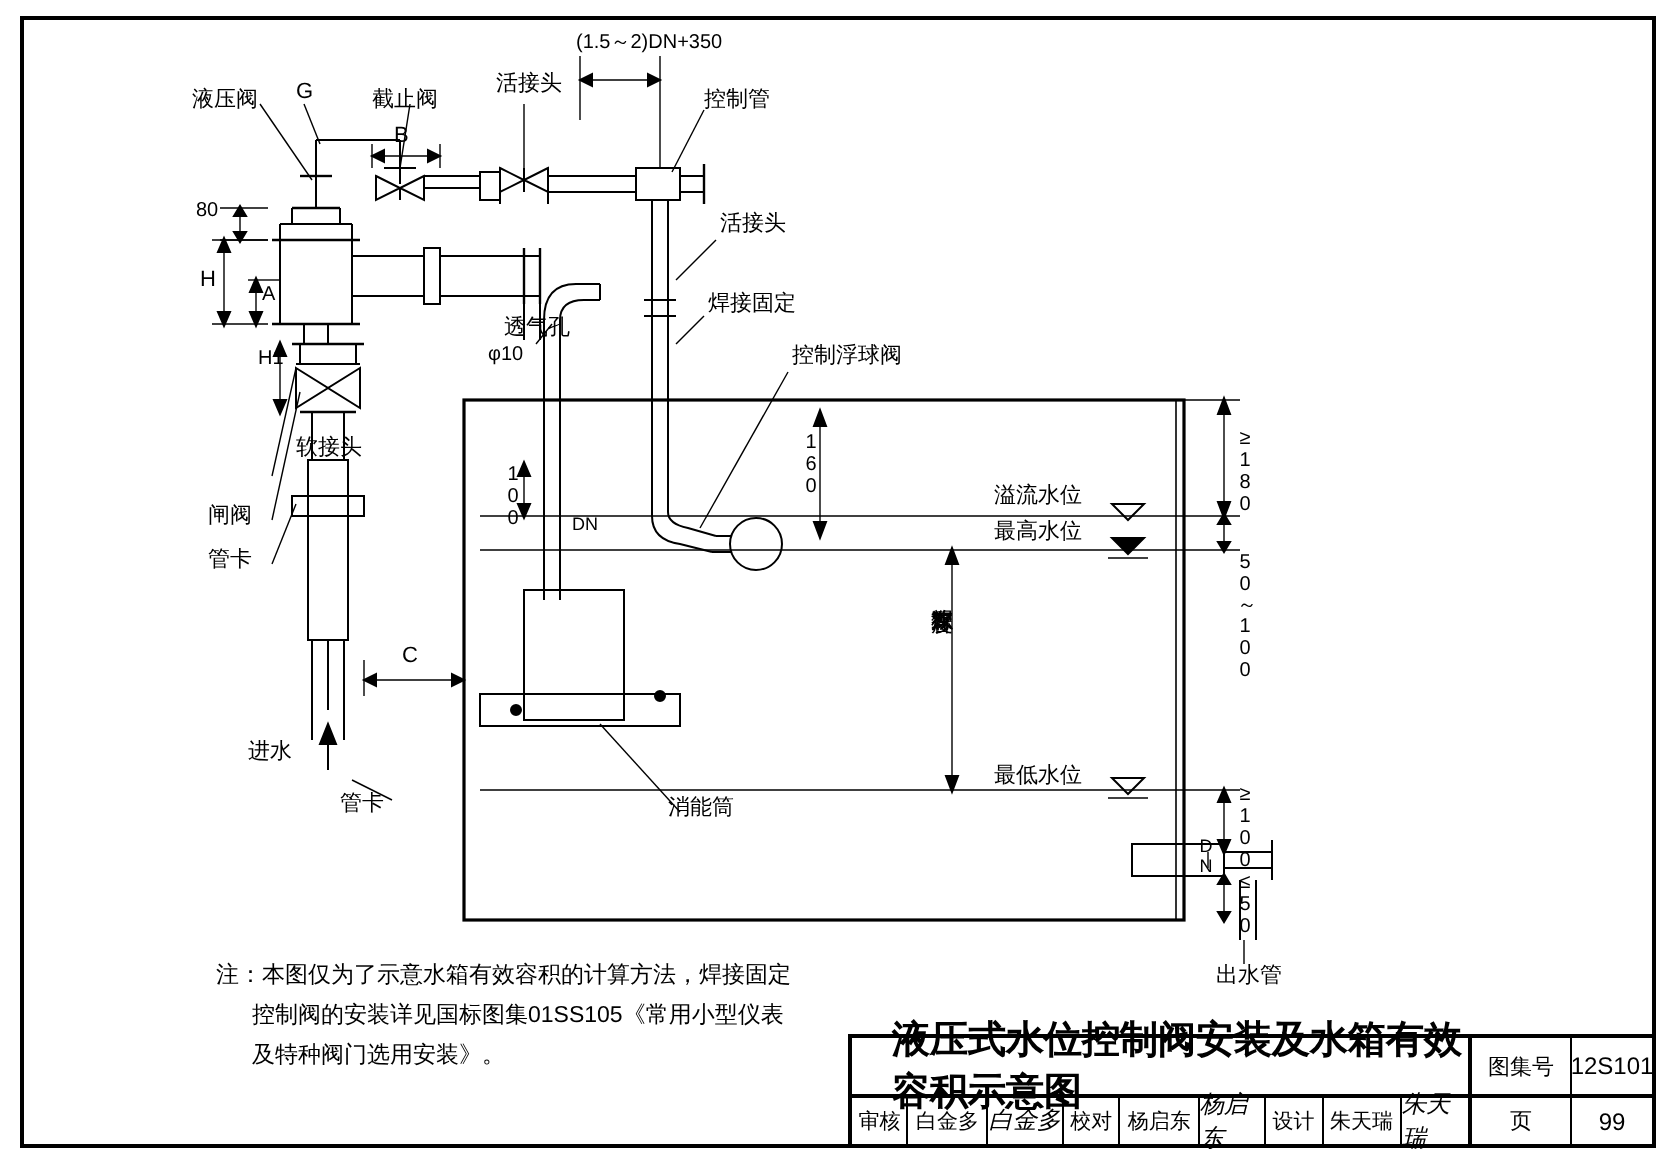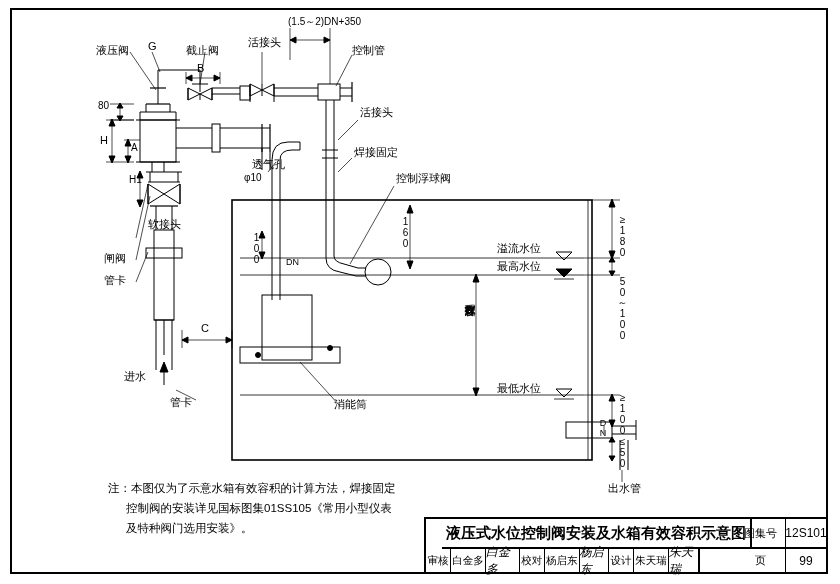--- a/index.html
+++ b/index.html
@@ -7,24 +7,24 @@
   #page{position:relative;width:840px;height:584px;overflow:hidden;}
   .frame{position:absolute;left:10px;top:8px;width:818px;height:566px;border:2px solid #000;box-sizing:border-box;}
   .lbl{position:absolute;font-size:11px;line-height:12px;white-space:nowrap;text-align:center;}
   .lbl.sm{font-size:10px;}
   .lbl.xs{font-size:9px;}
   .vert{writing-mode:vertical-rl;text-orientation:upright;}
   svg{position:absolute;left:0;top:0;}
   .note{position:absolute;font-size:11.5px;line-height:20px;white-space:nowrap;}
   
   .titleblock{position:absolute;left:424px;top:517px;width:404px;height:57px;border:2px solid #000;box-sizing:border-box;}
-  .tb-main{position:absolute;left:16px;top:0;width:310px;height:30px;border-right:2px solid #000;border-bottom:2px solid #000;box-sizing:border-box;display:flex;align-items:center;justify-content:center;font-size:15px;font-weight:bold;}
+  .tb-main{position:absolute;left:0;top:0;width:310px;height:30px;border-right:2px solid #000;border-bottom:2px solid #000;box-sizing:border-box;display:flex;align-items:center;justify-content:center;font-size:19px;font-weight:bold;padding-left:20px;}
   .tb-codelab{position:absolute;left:310px;top:0;width:50px;height:30px;border-right:1px solid #000;border-bottom:2px solid #000;box-sizing:border-box;display:flex;align-items:center;justify-content:center;font-size:11px;}
   .tb-codeval{position:absolute;left:360px;top:0;width:40px;height:30px;border-bottom:2px solid #000;box-sizing:border-box;display:flex;align-items:center;justify-content:center;font-size:12px;}
-  .tb-row{position:absolute;left:0;top:30px;width:274px;height:23px;border-right:2px solid #000;box-sizing:border-box;display:flex;}
+  .tb-row{position:absolute;left:0;top:30px;width:310px;height:23px;border-right:2px solid #000;box-sizing:border-box;display:flex;}
   .cell{border-right:1px solid #000;box-sizing:border-box;display:flex;align-items:center;justify-content:center;font-size:10.5px;}
   .sig{font-family:"Liberation Serif",serif;font-style:italic;font-size:12px;}
   .tb-pglab{position:absolute;left:310px;top:30px;width:50px;height:23px;border-right:1px solid #000;box-sizing:border-box;display:flex;align-items:center;justify-content:center;font-size:11px;}
   .tb-pgval{position:absolute;left:360px;top:30px;width:40px;height:23px;box-sizing:border-box;display:flex;align-items:center;justify-content:center;font-size:12px;}
 </style>
 </head>
 <body>
 
 <div id="page">
   <div class="frame"></div>

